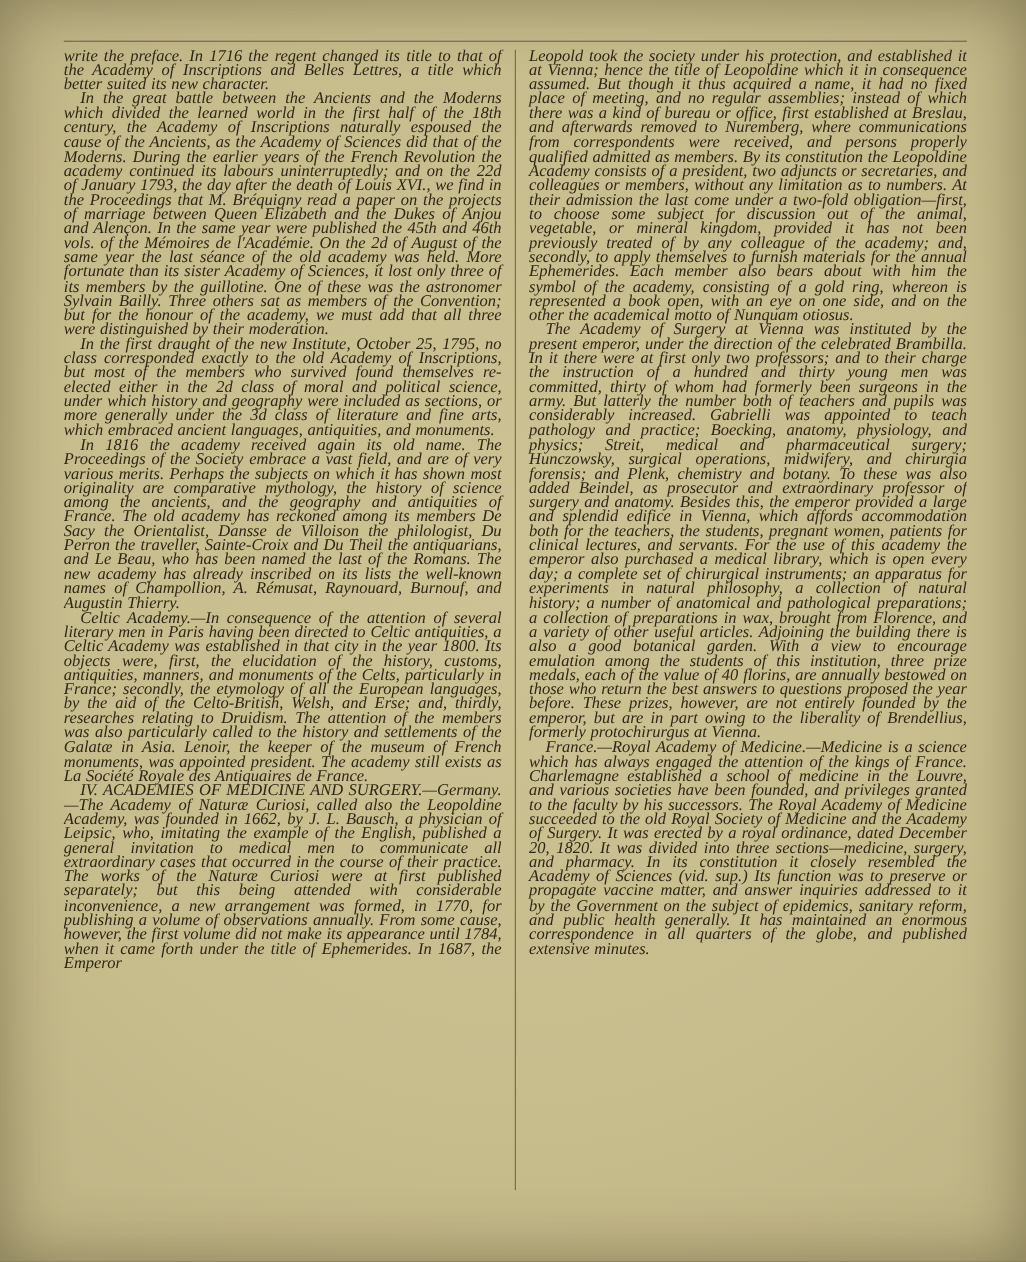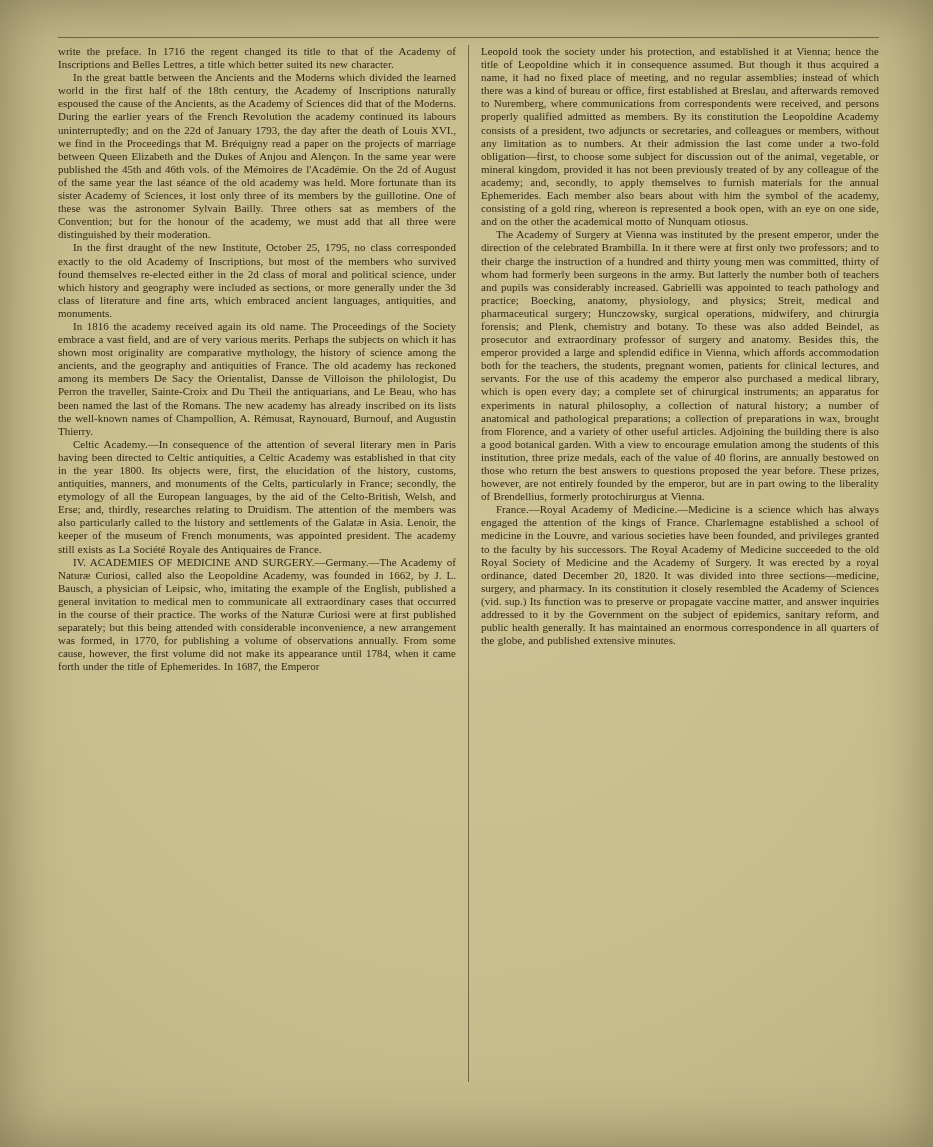--- a/index.html
+++ b/index.html
@@ -48,24 +48,25 @@
     opacity: 0.75;
     margin: 3px 0 7px 0;
   }
   .columns {
     display: flex;
     height: calc(100% - 60px);
     overflow: hidden;
   }
   .col {
     flex: 1 1 0;
-    font-size: 11px;
+    font-size: 15px;
     line-height: 13.1px;
     text-align: justify;
     overflow: hidden;
+    font-style: italic;
   }
   .col.left  { padding-right: 12px; }
   .col.right { padding-left: 12px; }
   .divider {
     width: 1px;
     background: #4f4530;
     opacity: 0.7;
     flex: 0 0 1px;
   }
   p {

